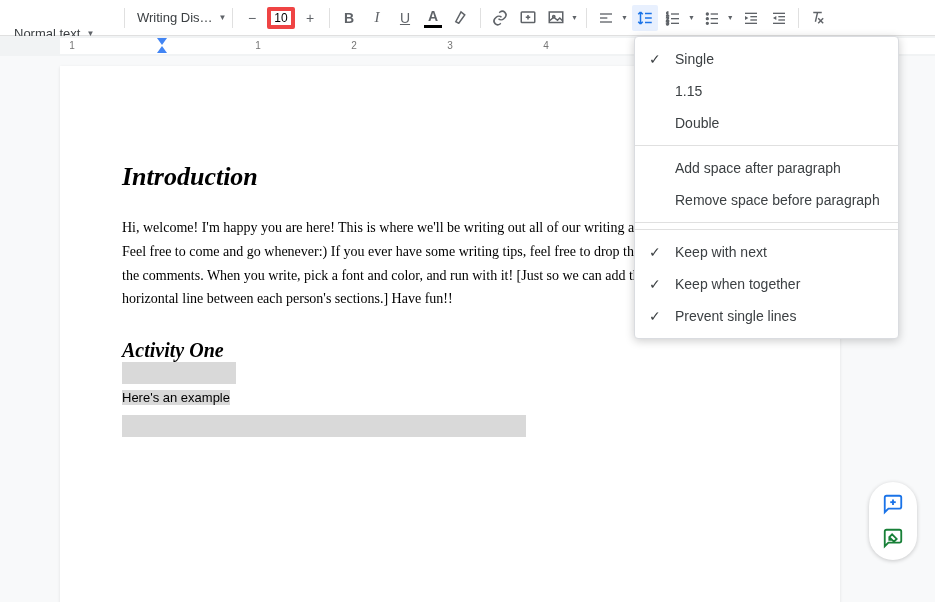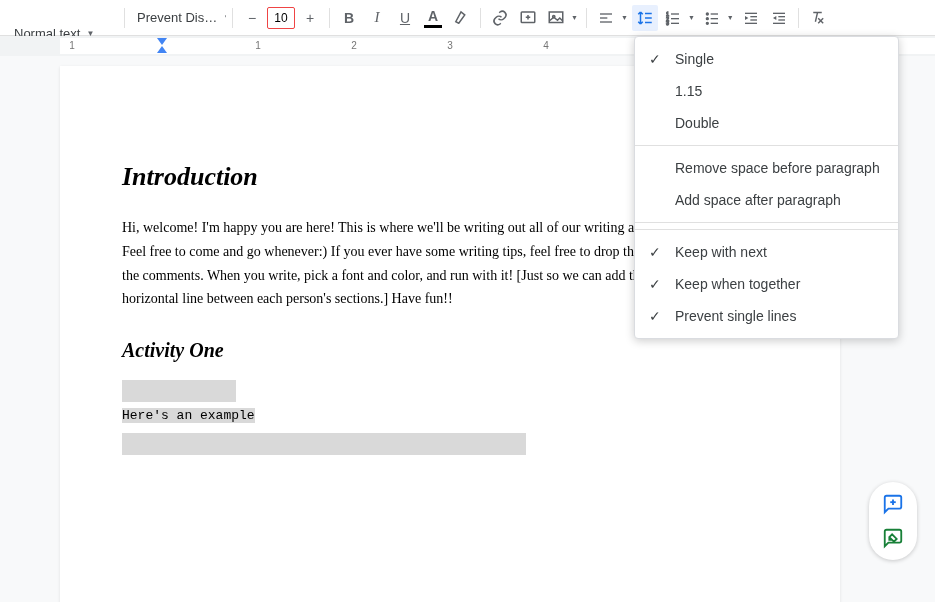--- a/index.html
+++ b/index.html
@@ -51,21 +51,21 @@
   color: #5f6368;
   font-size: 14px;
 }
 .icon-btn.active {
   background: #e8f0fe;
   color: #1a73e8;
 }
 .fs-input {
   width: 28px;
   height: 22px;
-  border: 1px solid #ef4444;
+  border: 4px solid #ef4444;
   text-align: center;
   font-size: 12px;
   border-radius: 2px;
 }
 .bold { font-weight: bold; }
 .italic { font-style: italic; font-family: serif; font-size: 15px; }
 .underline { text-decoration: underline; }
 .textcolor { font-weight: bold; border-bottom: 3px solid #000; width: 18px; height: 20px; text-align: center; line-height: 17px; }
 .caret-group { display: flex; align-items: center; }
 .caret-group .mini-caret { font-size: 7px; color: #5f6368; cursor: pointer; padding: 0 2px; }
@@ -147,24 +147,23 @@
   font-weight: bold;
   color: #000;
   margin-bottom: 22px;
 }
 .h3 {
   font-family: Georgia, serif;
   font-style: italic;
   font-size: 20px;
   font-weight: bold;
   color: #000;
-  margin-bottom: 18px;
 }
 .body-text {
-  font-family: Liberation Mono, monospace;
+  font-family: Liberation Sans, sans-serif;
   font-size: 13px;
   color: #000;
   line-height: 1.6;
 }
 .sel {
   background: #d9d9d9;
   display: inline;
 }
 .sel-block {
   background: #d9d9d9;
@@ -228,21 +227,21 @@
 </head>
 <body>
 
 <div class="toolbar">
   <div class="dropdown-btn style-dd">
     <span>Normal text</span>
     <span class="caret">▼</span>
   </div>
   <div class="sep"></div>
   <div class="dropdown-btn font-dd">
-    <span>Prevent Dis…</span>
+    <span>Writing Dis…</span>
     <span class="caret">▼</span>
   </div>
   <div class="sep"></div>
   <div class="icon-btn">−</div>
   <input class="fs-input" value="10" style="">
   <div class="icon-btn">+</div>
   <div class="sep"></div>
   <div class="icon-btn bold">B</div>
   <div class="icon-btn italic">I</div>
   <div class="icon-btn underline">U</div>
@@ -398,24 +397,24 @@
     <span>Single</span>
   </div>
   <div class="menu-item">
     <span>1.15</span>
   </div>
   <div class="menu-item">
     <span>Double</span>
   </div>
   <div class="menu-sep"></div>
   <div class="menu-item">
+    <span>Add space after paragraph</span>
+  </div>
+  <div class="menu-item">
     <span>Remove space before paragraph</span>
-  </div>
-  <div class="menu-item">
-    <span>Add space after paragraph</span>
   </div>
   <div class="menu-sep"></div>
   <div class="menu-sep"></div>
   <div class="menu-item">
     <span class="check">✓</span>
     <span>Keep with next</span>
   </div>
   <div class="menu-item">
     <span class="check">✓</span>
     <span>Keep when together</span>

